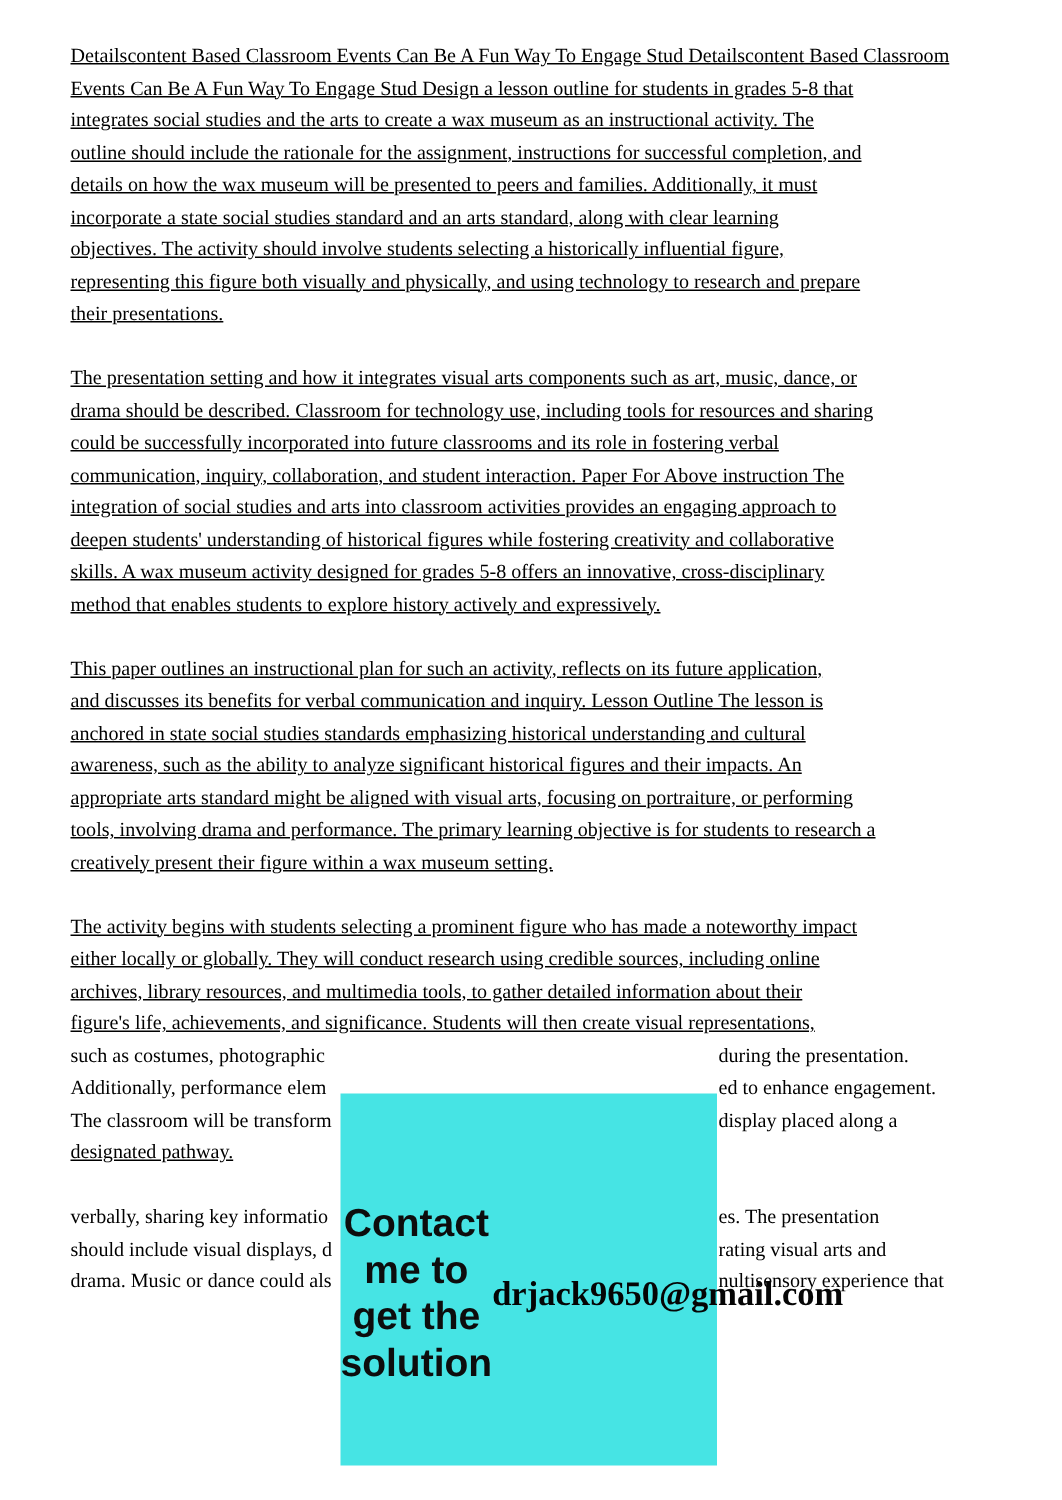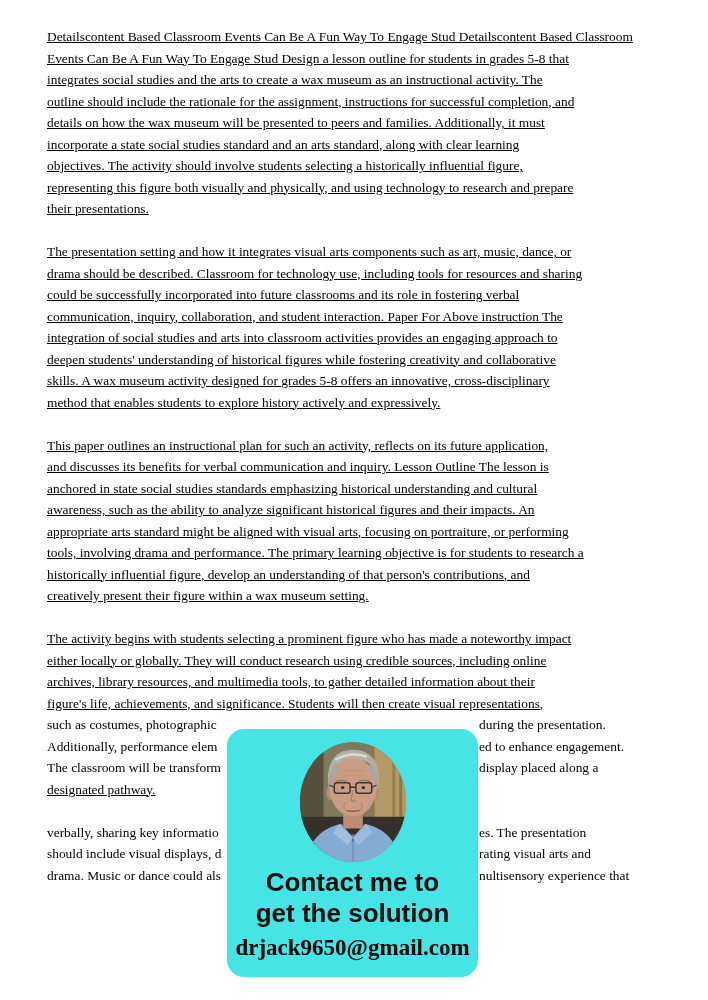--- a/index.html
+++ b/index.html
@@ -13,22 +13,22 @@
   }
   .paragraph{margin:0 0 21.5px 0;text-decoration:underline;}
   .line{
     position:relative;height:21.5px;line-height:21.5px;white-space:nowrap;
   }
   .frag-left{display:inline-block;white-space:nowrap;}
   .frag-right{position:absolute;left:432px;top:0;white-space:nowrap;}
   
   .overlay{
     position:absolute;left:227px;top:729px;width:251px;height:248px;
-    display:flex;flex-direction:column;align-items:center;
-    padding-top:13px;box-sizing:border-box;z-index:5;border-radius:17px;
+    display:flex;flex-direction:row;align-items:center;
+    padding-top:13px;box-sizing:border-box;z-index:5;
   }
   .avatar{width:108px;height:120px;display:block;}
   .contact-heading{
     margin-top:5px;text-align:center;
     font-family:"Liberation Sans", sans-serif;font-weight:700;
     font-size:26px;line-height:31px;color:#0d0d0d;letter-spacing:0px;
   }
   .contact-email{
     margin-top:6px;text-align:center;
     font-family:Liberation Serif, serif;font-weight:700;
@@ -60,21 +60,20 @@
       <div class="line">skills. A wax museum activity designed for grades 5-8 offers an innovative, cross-disciplinary</div>
       <div class="line">method that enables students to explore history actively and expressively.</div>
     </div>
     <div class="paragraph">
       <div class="line">This paper outlines an instructional plan for such an activity, reflects on its future application,</div>
       <div class="line">and discusses its benefits for verbal communication and inquiry. Lesson Outline The lesson is</div>
       <div class="line">anchored in state social studies standards emphasizing historical understanding and cultural</div>
       <div class="line">awareness, such as the ability to analyze significant historical figures and their impacts. An</div>
       <div class="line">appropriate arts standard might be aligned with visual arts, focusing on portraiture, or performing</div>
       <div class="line">tools, involving drama and performance. The primary learning objective is for students to research a</div>
-      <div class="line">historically influential figure, develop an understanding of that person's contributions, and</div>
       <div class="line">creatively present their figure within a wax museum setting.</div>
     </div>
     <div class="paragraph">
       <div class="line">The activity begins with students selecting a prominent figure who has made a noteworthy impact</div>
       <div class="line">either locally or globally. They will conduct research using credible sources, including online</div>
       <div class="line">archives, library resources, and multimedia tools, to gather detailed information about their</div>
       <div class="line">figure's life, achievements, and significance. Students will then create visual representations,</div>
       <div class="line"><span class="frag-left">such as costumes, photographic</span><span class="frag-right">during the presentation.</span></div>
       <div class="line"><span class="frag-left">Additionally, performance elem</span><span class="frag-right">ed to enhance engagement.</span></div>
       <div class="line"><span class="frag-left">The classroom will be transform</span><span class="frag-right">display placed along a</span></div>

